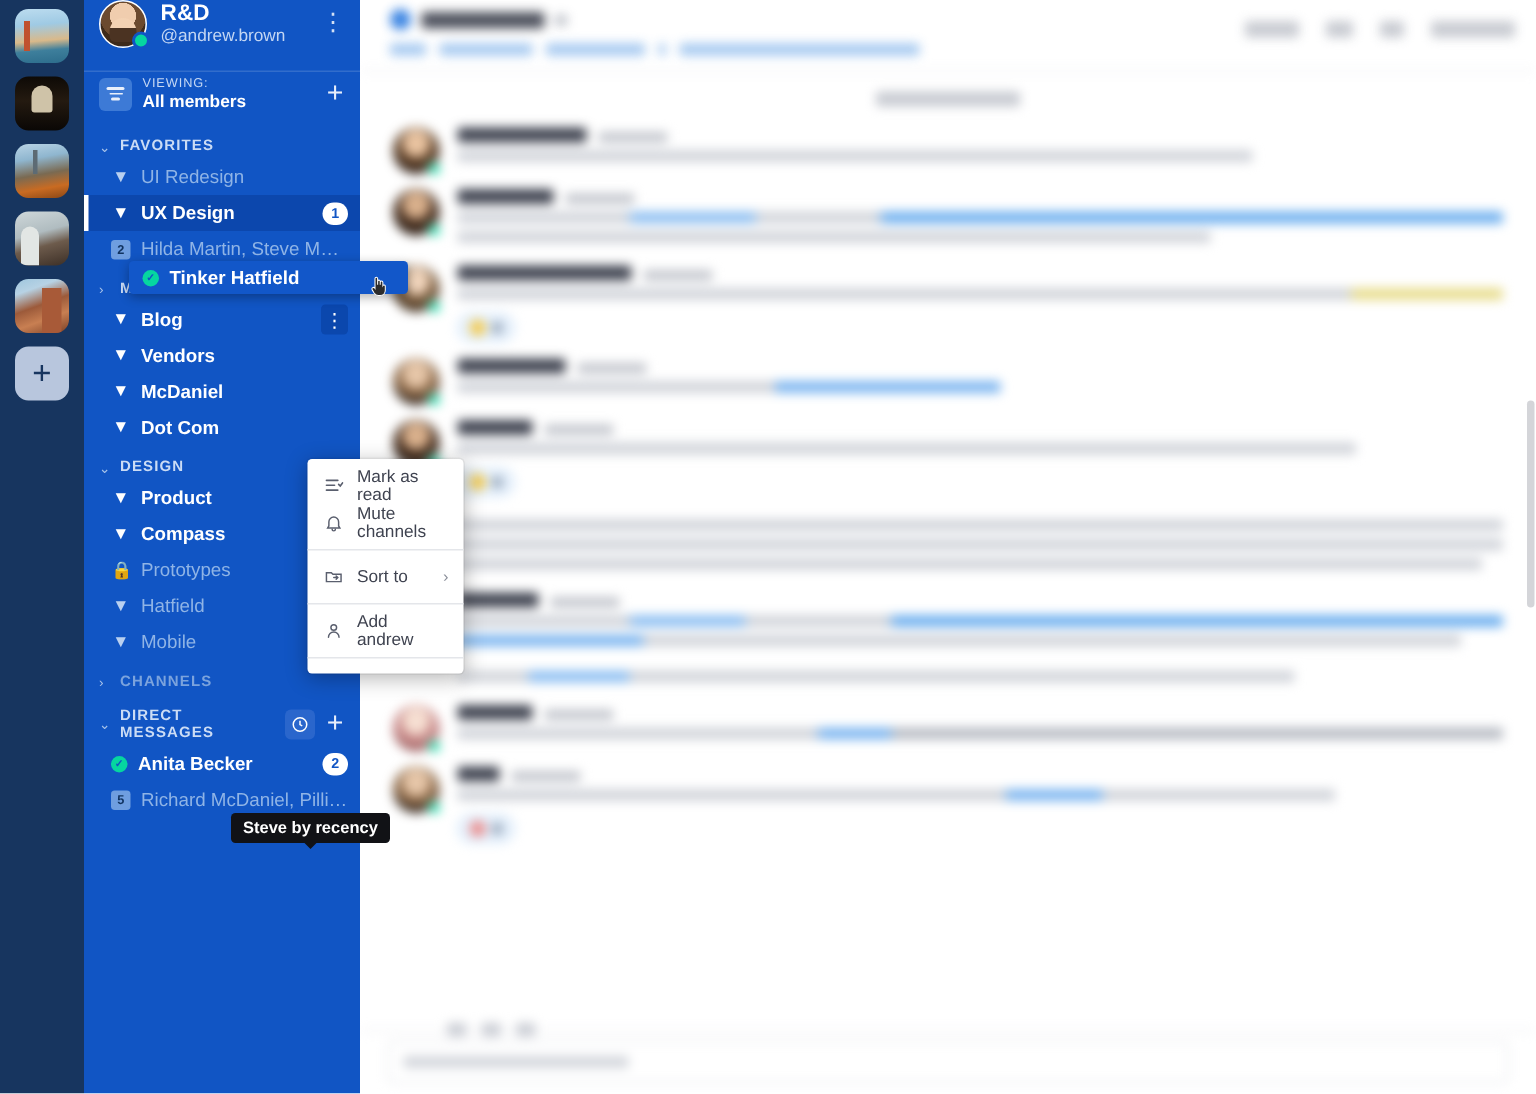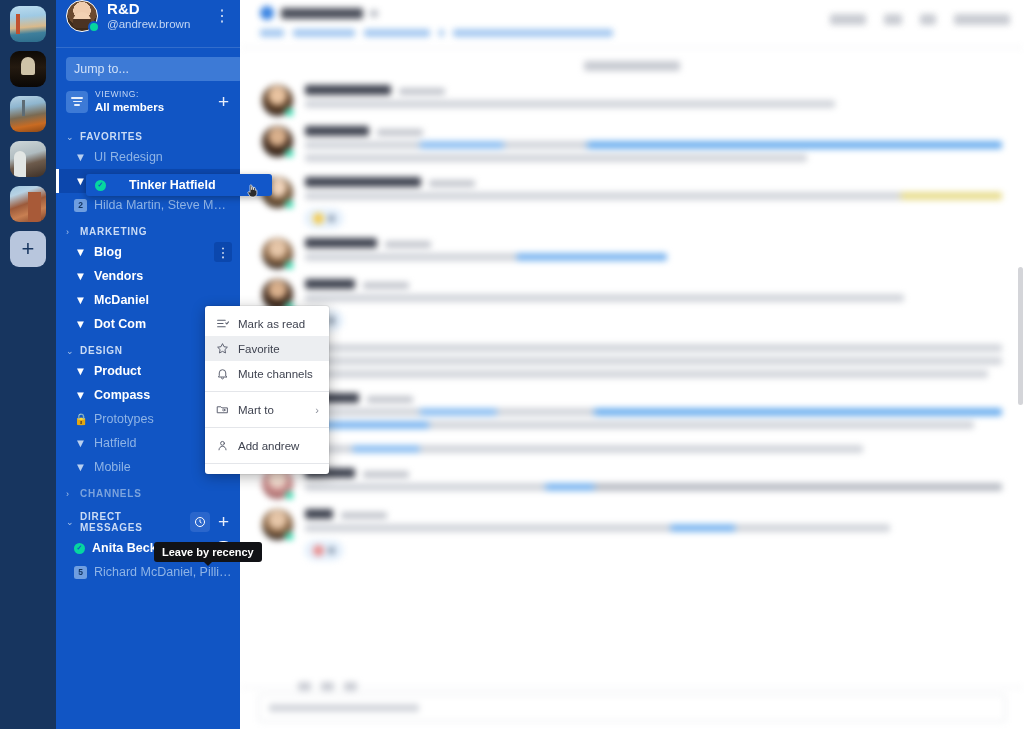--- a/index.html
+++ b/index.html
@@ -144,39 +144,39 @@
     width: 18px; height: 20px; border-radius: 3px; background: #0b47ad;
     color: #fff; font-size: 13px; display:flex; align-items:center; justify-content:center;
     cursor:pointer; line-height:1;
   }
 
   
   .hover-card {
     position: absolute; left: 86px; top: 174px; width: 186px; height: 22px;
     background: #1257c9; border-radius: 3px;
     box-shadow: 0 2px 7px rgba(0,0,0,.32);
-    display: flex; align-items: center; gap: 23px; padding: 0 9px; z-index: 40;
+    display: flex; align-items: center; gap: 7px; padding: 0 9px; z-index: 40;
   }
   .hover-card .nm { font-size: 12.5px; font-weight: 600; color: #fff; }
   .cursor-hand {
     position: absolute; left: 245px; top: 183px; width: 15px; height: 16px; z-index: 60;
   }
   .tooltip-dark {
     position: absolute; background: #111216; color: #fff;
     font-size: 11px; font-weight: 600; padding: 4px 8px; border-radius: 3px;
     white-space: nowrap; z-index: 50;
   }
   .tooltip-dark::after {
     content: ""; position: absolute; left: 50%; bottom: -4px; transform: translateX(-50%);
     border-left: 4px solid transparent; border-right: 4px solid transparent; border-top: 4px solid #111216;
   }
 
   
   .ctx-menu {
-    position: absolute; left: 205px; top: 306px; width: 124px;
+    position: absolute; left: 205px; top: 306px; width: 104px;
     background: #fff; border-radius: 3px;
     box-shadow: 0 3px 14px rgba(0,0,0,.30), 0 0 0 1px rgba(0,0,0,.05);
     padding: 5px 0; z-index: 45; font-size: 11.5px; color: #3f4350;
   }
   .ctx-item {
     height: 25px; display: flex; align-items: center; gap: 9px;
     padding: 0 10px; cursor: pointer;
   }
   .ctx-item.hl { background: #eceef1; }
   .ctx-ic { width: 14px; display: flex; align-items: center; justify-content: center; color: #5a5f6e; flex: 0 0 14px; }
@@ -262,25 +262,20 @@
         <div class="avatar"></div>
         <div class="status-dot"></div>
       </div>
       <div class="sb-names">
         <div class="team-name">R&amp;D</div>
         <div class="user-handle">@andrew.brown</div>
       </div>
       <div class="kebab-btn">⋮</div>
     </div>
 
-    <div class="sb-search">
-      <input class="jump-to" placeholder="Jump to..." style="">
-      <div class="navbtn">←</div>
-      <div class="navbtn">→</div>
-    </div>
 
     <div class="sb-viewing">
       <div class="filter-icon">
           <i></i>
           <i></i>
           <i></i>
         </div>
       <div class="viewing-txt">
         <div class="viewing-label">VIEWING:</div>
         <div class="viewing-value">All members</div>
@@ -558,48 +553,40 @@
   <div class="ctx-menu">
     <div class="ctx-item">
       <span class="ctx-ic">
         <svg width="13" height="13" viewBox="0 0 24 24" stroke="#5a5f6e" stroke-width="2" fill="none" stroke-linecap="round">
           <path d="M3 6h14M3 12h10M3 18h14"></path>
             <path d="M18 11l2 2 3-4"></path>
         </svg>
       </span>
       <span class="ctx-lbl">Mark as read</span>
     </div>
-    <div class="ctx-item hl">
-      <span class="ctx-ic">
-        <svg width="13" height="13" viewBox="0 0 24 24" stroke="#5a5f6e" stroke-width="1.8" fill="none" stroke-linejoin="round">
-          <path d="M12 3l2.8 5.7 6.2.9-4.5 4.4 1.1 6.2L12 17.3 6.4 20.2l1.1-6.2L3 9.6l6.2-.9z"></path>
-        </svg>
-      </span>
-      <span class="ctx-lbl">Favorite</span>
-    </div>
     <div class="ctx-item">
       <span class="ctx-ic">
         <svg width="13" height="13" viewBox="0 0 24 24" stroke="#5a5f6e" stroke-width="1.8" fill="none" stroke-linecap="round">
           <path d="M18 16V11a6 6 0 10-12 0v5l-1.5 2.5h15z"></path>
             <path d="M10 20a2 2 0 004 0"></path>
         </svg>
       </span>
       <span class="ctx-lbl">Mute channels</span>
     </div>
 
     <div class="ctx-sep"></div>
 
     <div class="ctx-item">
       <span class="ctx-ic">
         <svg width="13" height="13" viewBox="0 0 24 24" stroke="#5a5f6e" stroke-width="1.8" fill="none" stroke-linecap="round">
           <path d="M3 7h6l2 2h10v9H3z"></path>
             <path d="M12 13h5m-2-2l2 2-2 2"></path>
         </svg>
       </span>
-      <span class="ctx-lbl">Mart to</span>
+      <span class="ctx-lbl">Sort to</span>
       <span class="ctx-sub">›</span>
     </div>
 
     <div class="ctx-sep"></div>
 
     <div class="ctx-item">
       <span class="ctx-ic">
         <svg width="13" height="13" viewBox="0 0 24 24" stroke="#5a5f6e" stroke-width="1.8" fill="none" stroke-linecap="round">
           <circle cx="12" cy="8" r="3.5"></circle>
             <path d="M5.5 20c0-3.6 2.9-6.5 6.5-6.5s6.5 2.9 6.5 6.5"></path>
@@ -616,15 +603,15 @@
     <span class="dot-online"></span>
     <span class="nm">Tinker Hatfield</span>
   </div>
 
   <div class="cursor-hand">
     <svg width="15" height="16" viewBox="0 0 24 24" fill="#2c2c2c" stroke="#ffffff" stroke-width="1.1">
       <path d="M8 3.5a1.4 1.4 0 012.8 0V10V6.6a1.4 1.4 0 012.8 0V10V7.6a1.4 1.4 0 012.8 0V11a1.4 1.4 0 012.6.7v4.2c0 3.1-2.1 5.6-5.4 5.6h-2.2c-2.1 0-3.2-1-4.4-2.6L5 15.6c-.6-.9-.3-1.9.6-2.4.7-.4 1.5-.2 2 .4l.4.5z"></path>
     </svg>
   </div>
 
-  <div class="tooltip-dark" style="left:154px; top:542px;">Leave by recency</div>
+  <div class="tooltip-dark" style="left:154px; top:542px;">Steve by recency</div>
 
 </div>
 
 </body></html>

